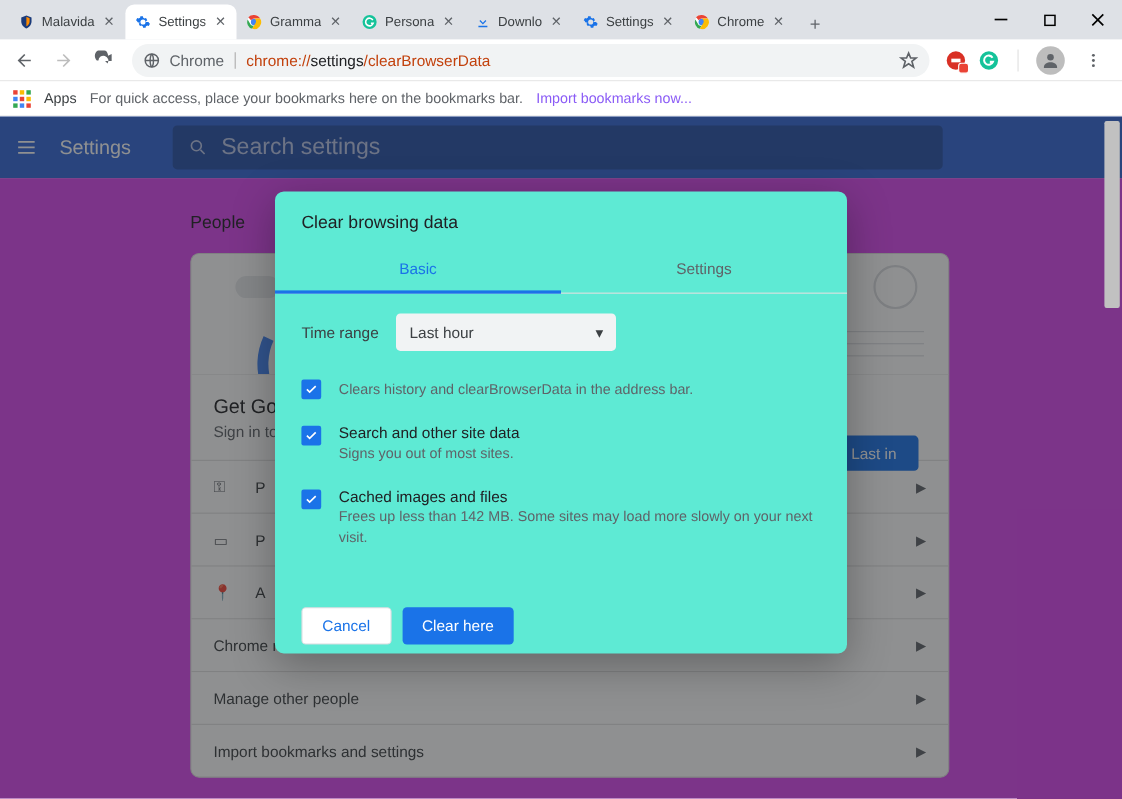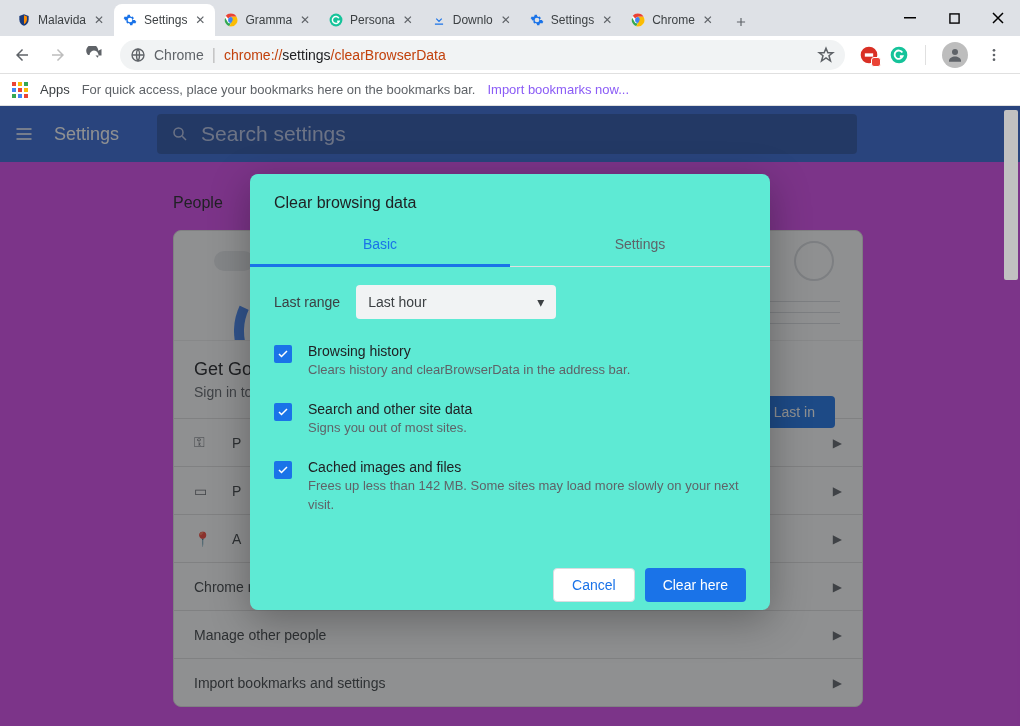--- a/index.html
+++ b/index.html
@@ -77,21 +77,21 @@
   .dlg-tab { flex:1; text-align:center; padding:12px 0; font-size:14px; color:#5f6368; cursor:pointer; font-weight:500;}
   .dlg-tab.active { color:#1a73e8; border-bottom:3px solid #1a73e8; margin-bottom:-1px;}
   .dlg-body { padding: 18px 24px 8px 24px;}
   .timerange-row { display:flex; align-items:center; gap:16px; margin-bottom:24px;}
   .tr-label { font-size:14px; color:#3c4043;}
   .tr-select { flex:0 0 200px; height:34px; background:#f1f3f4; border:none; border-radius:4px; display:flex; align-items:center; justify-content:space-between; padding:0 12px; font-size:14px; color:#3c4043; cursor:pointer;}
   .opt-row { display:flex; gap:16px; margin-bottom:22px; align-items:flex-start;}
   .chk { width:18px; height:18px; background:#1a73e8; border-radius:2px; flex-shrink:0; margin-top:2px; display:flex; align-items:center; justify-content:center; cursor:pointer;}
   .opt-text .t1 { font-size:14px; color:#202124;}
   .opt-text .t2 { font-size:13px; color:#5f6368; margin-top:2px; line-height:1.4;}
-  .dlg-actions { display:flex; justify-content:flex-end; gap:10px; padding: 24px 24px 8px 24px;}
+  .dlg-actions { display:flex; justify-content:flex-start; gap:10px; padding: 24px 24px 8px 24px;}
   .btn-cancel { background:#fff; border:1px solid #dadce0; color:#1a73e8; padding:8px 18px; border-radius:4px; font-size:14px; font-weight:500; cursor:pointer;}
   .btn-primary { background:#1a73e8; border:none; color:#fff; padding:8px 18px; border-radius:4px; font-size:14px; font-weight:500; cursor:pointer;}
 
   
   .fake-scroll { position:absolute; right:2px; top:110px; width:14px; height:170px; background:#c1c1c1; border-radius:2px;}
 
   svg { display:block; }
 </style>
 </head>
 <body>
@@ -348,35 +348,34 @@
   <div class="scrim"></div>
 
   <div class="dialog" style="top:68px;">
     <div class="dlg-title">Clear browsing data</div>
     <div class="dlg-tabs">
       <div class="dlg-tab active">Basic</div>
       <div class="dlg-tab">Settings</div>
     </div>
     <div class="dlg-body">
       <div class="timerange-row">
-        <span class="tr-label">Last range</span>
+        <span class="tr-label">Time range</span>
         <div class="tr-select">
           <span>Last hour</span>
           <span>▾</span>
         </div>
       </div>
 
       <div class="opt-row">
         <div class="chk">
             <svg width="12" height="12" viewBox="0 0 24 24">
               <path fill="none" stroke="#fff" stroke-width="3" d="M4 12l5 5L20 6"></path>
             </svg>
           </div>
         <div class="opt-text">
-          <div class="t1">Browsing history</div>
           <div class="t2">Clears history and clearBrowserData in the address bar.</div>
         </div>
       </div>
 
       <div class="opt-row">
         <div class="chk">
             <svg width="12" height="12" viewBox="0 0 24 24">
               <path fill="none" stroke="#fff" stroke-width="3" d="M4 12l5 5L20 6"></path>
             </svg>
           </div>

